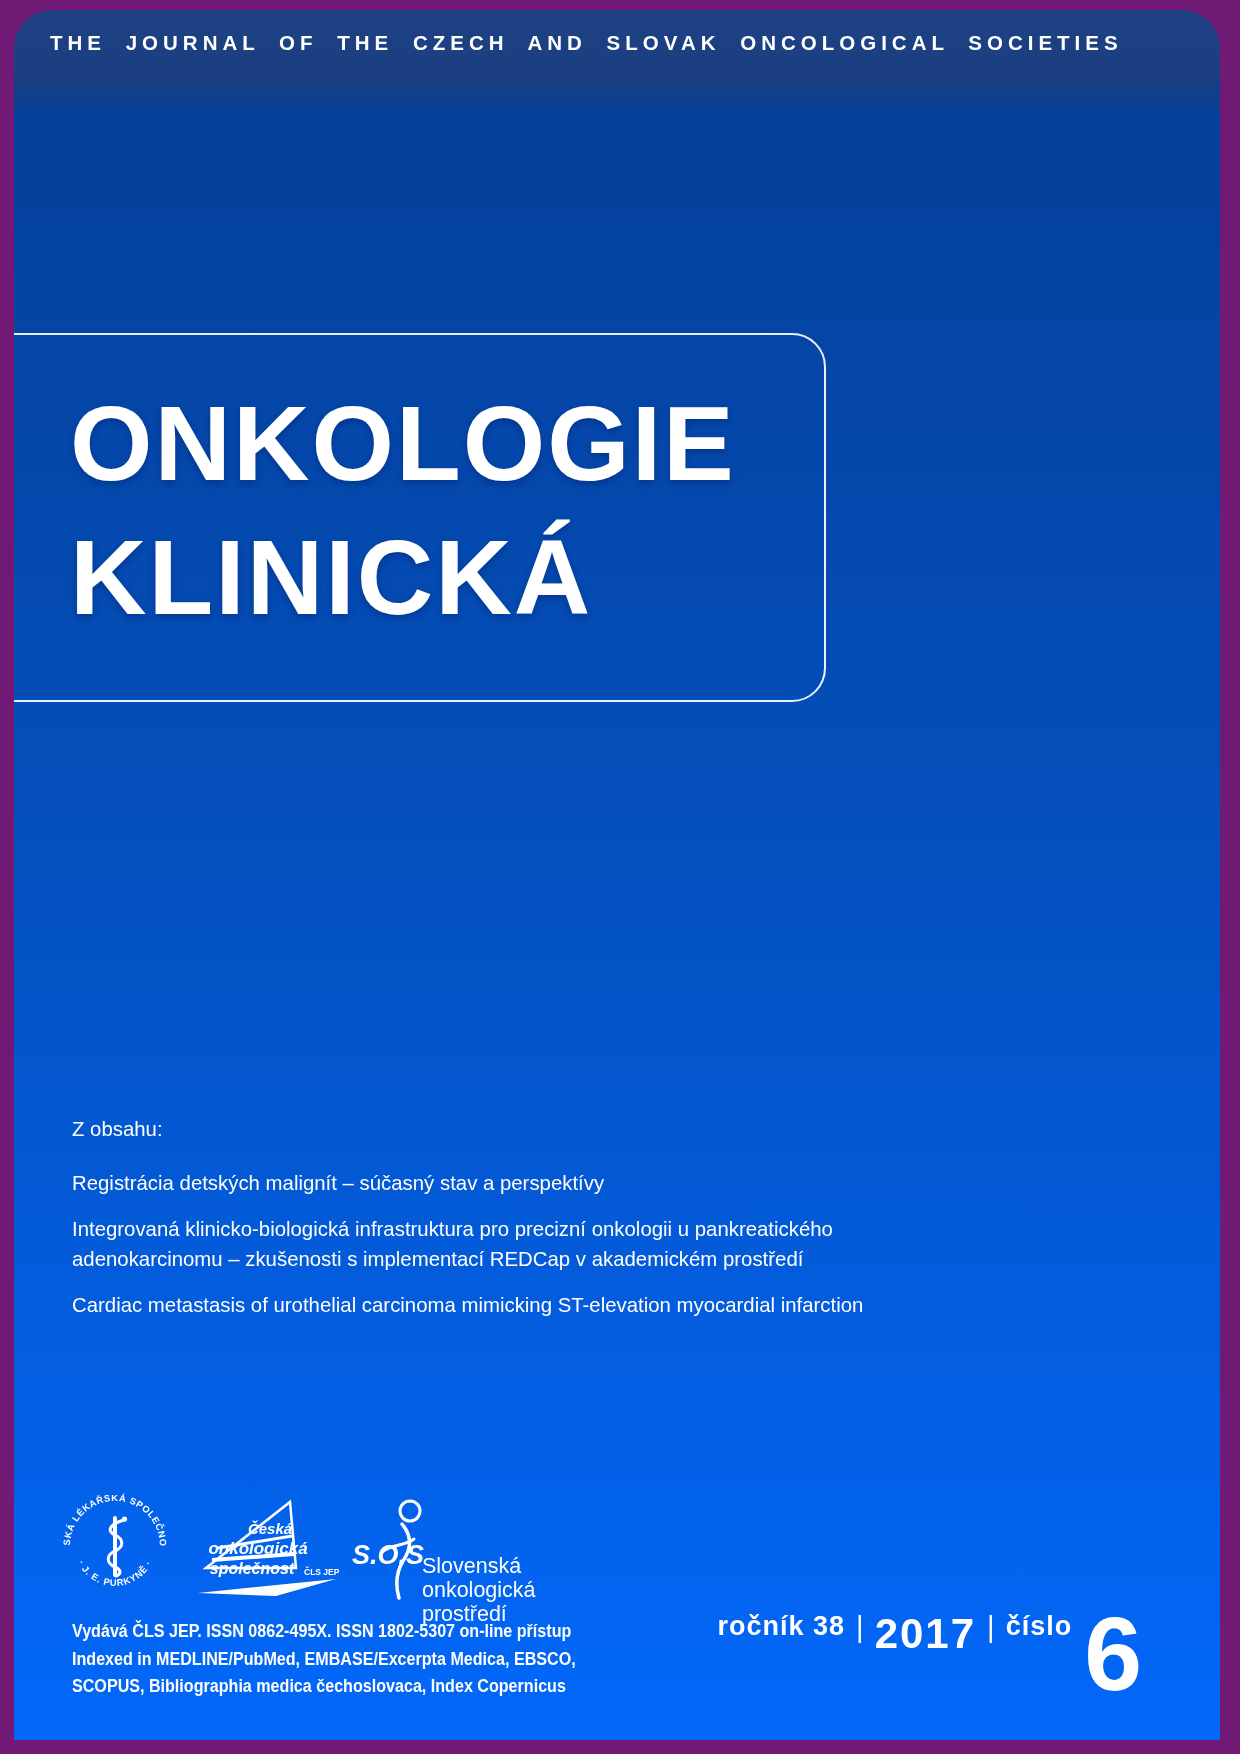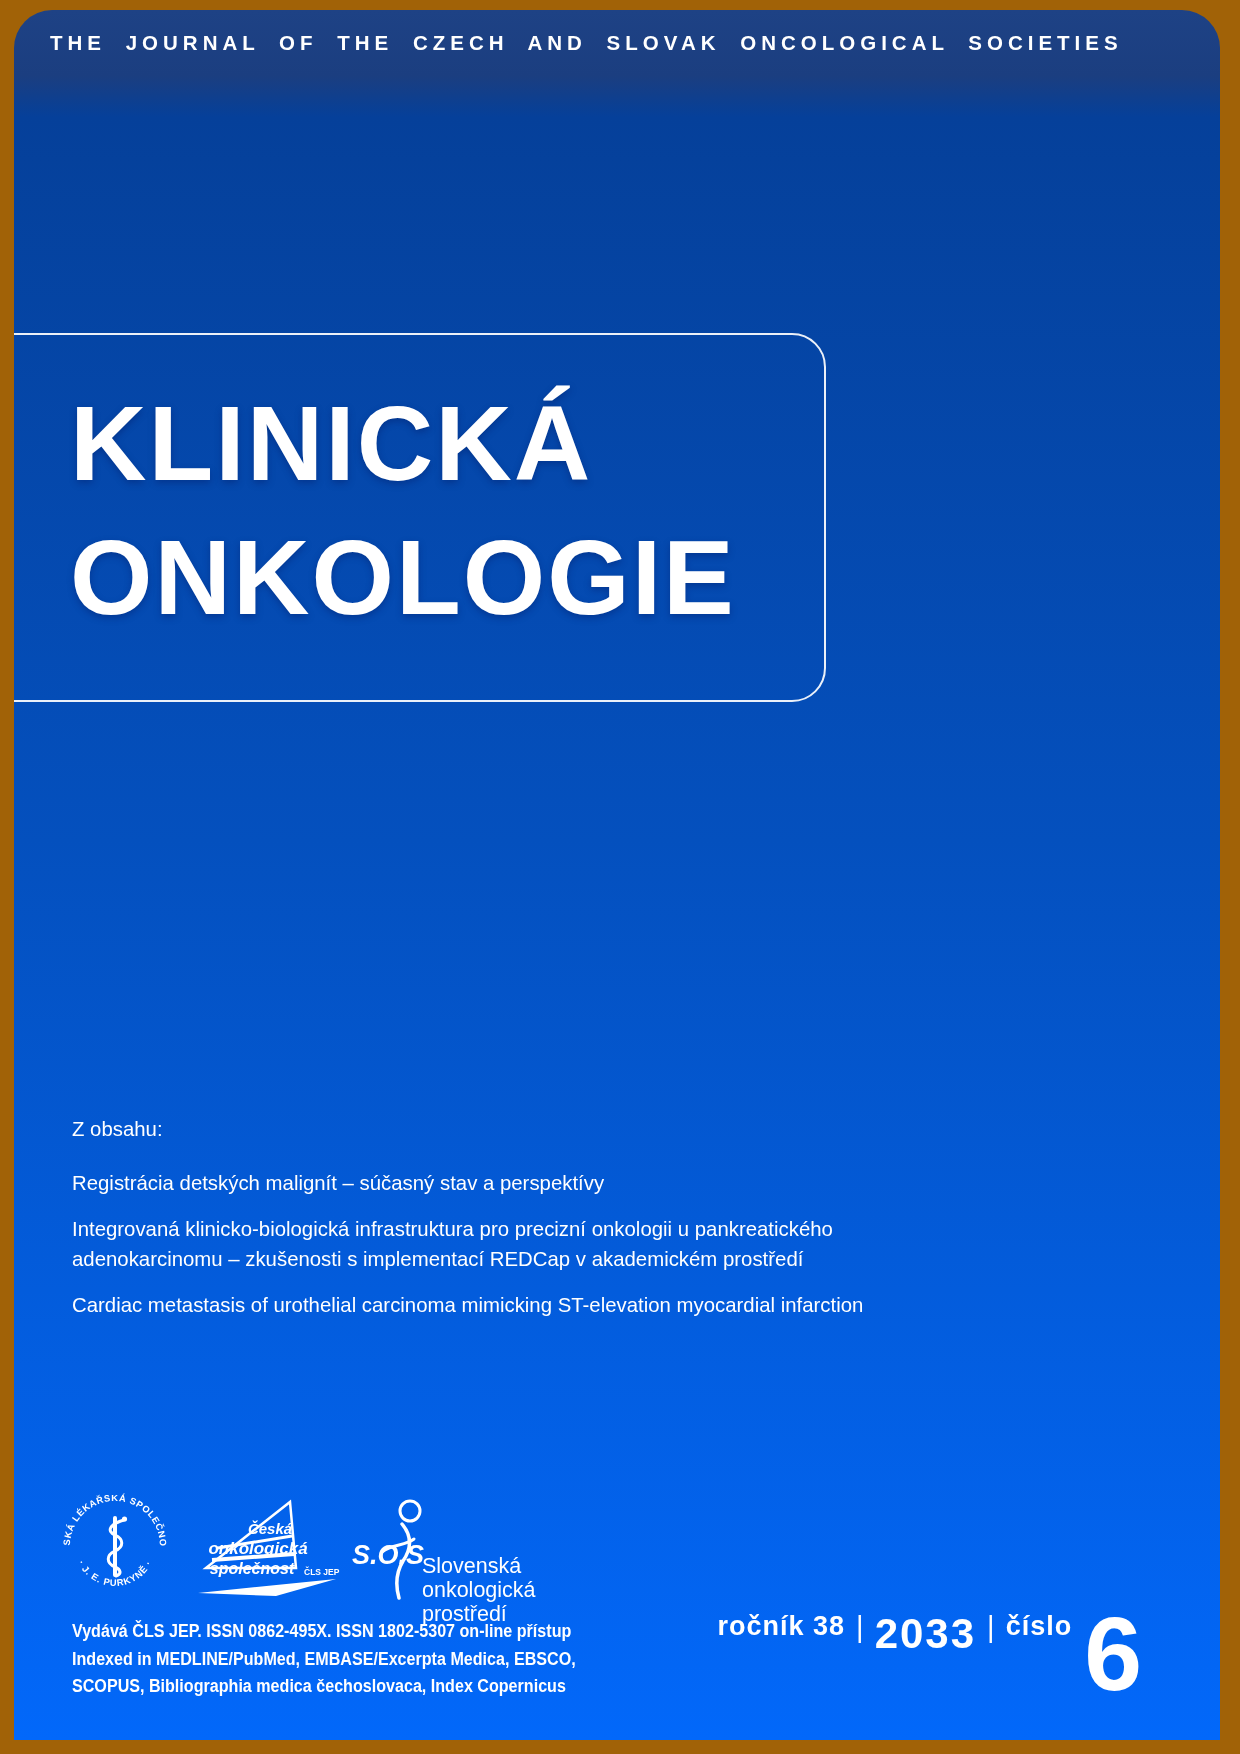--- a/index.html
+++ b/index.html
@@ -1,17 +1,17 @@
 <!DOCTYPE html>
 <html><head>
 <meta charset="utf-8">
 <style>
   html,body { margin:0; padding:0; background:#ffffff; }
   .page {
-    position:relative; width:1240px; height:1754px; background:#a16207;
+    position:relative; width:1240px; height:1754px; background:#701a75;
     font-family:"Liberation Sans", sans-serif; overflow:hidden;
   }
   .card {
     position:absolute; left:14px; top:10px; width:1206px; height:1730px;
     border-radius:38px 38px 0 0; overflow:hidden;
     background:linear-gradient(180deg,
       #1E4285 0%, #1B3E80 3.8%, #05409A 6.2%,
       #0450BE 48%, #0268FA 100%);
   }
   .banner {
@@ -60,22 +60,22 @@
 </head>
 <body>
 
 <div class="page">
   <div class="card">
 
     <div class="banner">THE JOURNAL OF THE CZECH AND SLOVAK ONCOLOGICAL SOCIETIES</div>
 
     <div class="title-box"></div>
     <div class="title">
+      <div>ONKOLOGIE</div>
       <div>KLINICKÁ</div>
-      <div>ONKOLOGIE</div>
     </div>
 
     <div class="contents">
       <div class="heading">Z obsahu:</div>
       <div class="item">
         <div>Registrácia detských malignít – súčasný stav a perspektívy</div>
       </div>
       <div class="item">
         <div>Integrovaná klinicko-biologická infrastruktura pro precizní onkologii u pankreatického</div>
         <div>adenokarcinomu – zkušenosti s implementací REDCap v akademickém prostředí</div>
@@ -133,20 +133,20 @@
 
     <div class="footer-text">
       <div>Vydává ČLS JEP. ISSN 0862-495X. ISSN 1802-5307 on-line přístup</div>
       <div>Indexed in MEDLINE/PubMed, EMBASE/Excerpta Medica, EBSCO,</div>
       <div>SCOPUS, Bibliographia medica čechoslovaca, Index Copernicus</div>
     </div>
 
     <div class="issue-row">
       <span class="label">ročník 38</span>
       <span class="pipe">|</span>
-      <span class="year">2033</span>
+      <span class="year">2017</span>
       <span class="pipe">|</span>
       <span class="label">číslo</span>
       <span class="big-issue">6</span>
     </div>
 
   </div>
 </div>
 
 </body></html>

